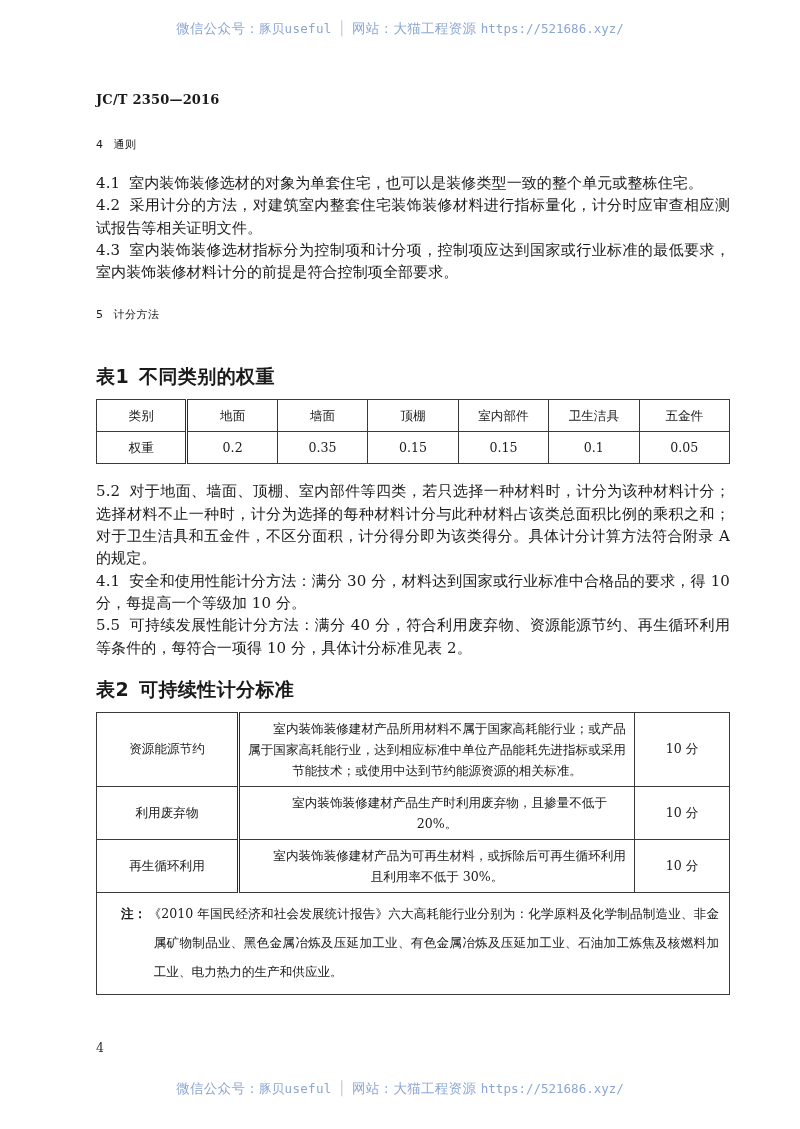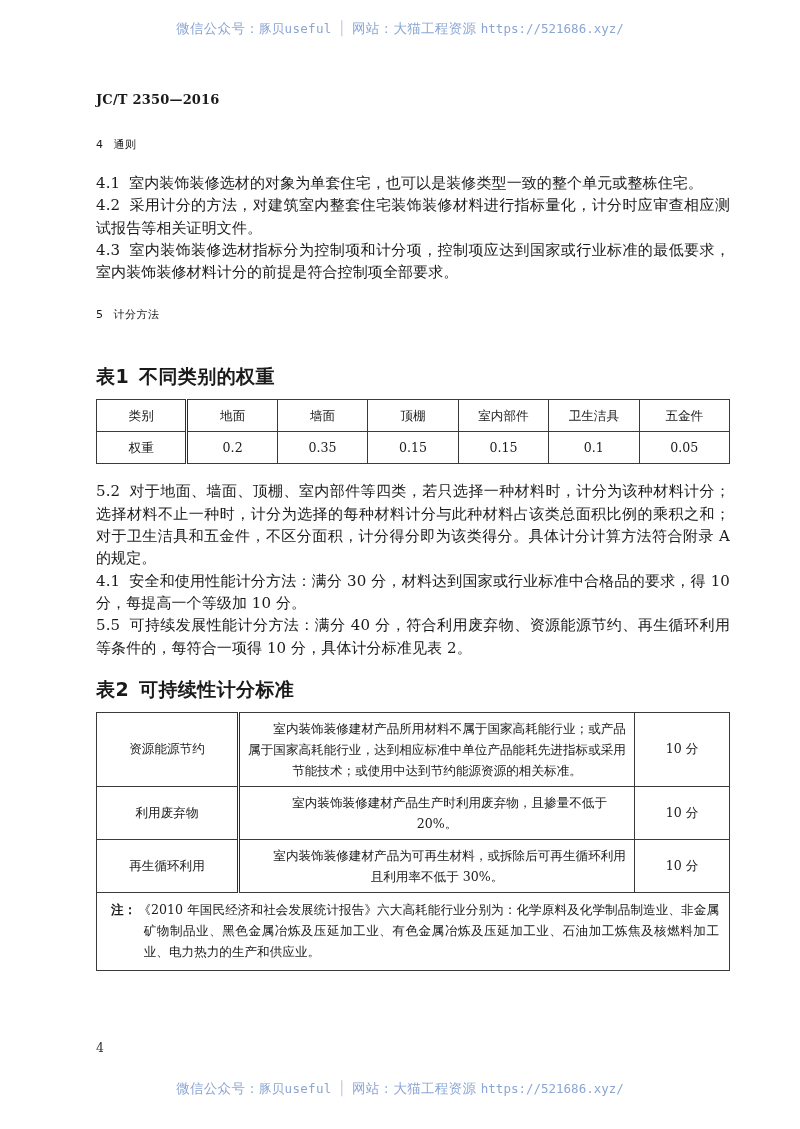--- a/index.html
+++ b/index.html
@@ -130,22 +130,22 @@
   table.std.t2 td.req {
     text-align: center;
     text-indent: 2em;
     padding: 5px 8px;
     line-height: 21px;
   }
   table.std.t2 td.req.single { text-indent: 2em; }
   table.std.t2 td.val { width: 82px; }
   table.std.t2 td.note {
     text-align: left;
-    padding: 6px 10px 8px 14px;
-    line-height: 21px;
+    padding: 6px 10px 8px 24px;
+    line-height: 29px;
     text-indent: 0;
   }
   table.std.t2 td.note .note-label {
     font-weight: bold;
     margin-right: 2px;
   }
   table.std.t2 td.note .note-body {
     display: block;
     padding-left: 2.6em;
     text-indent: -2.6em;

